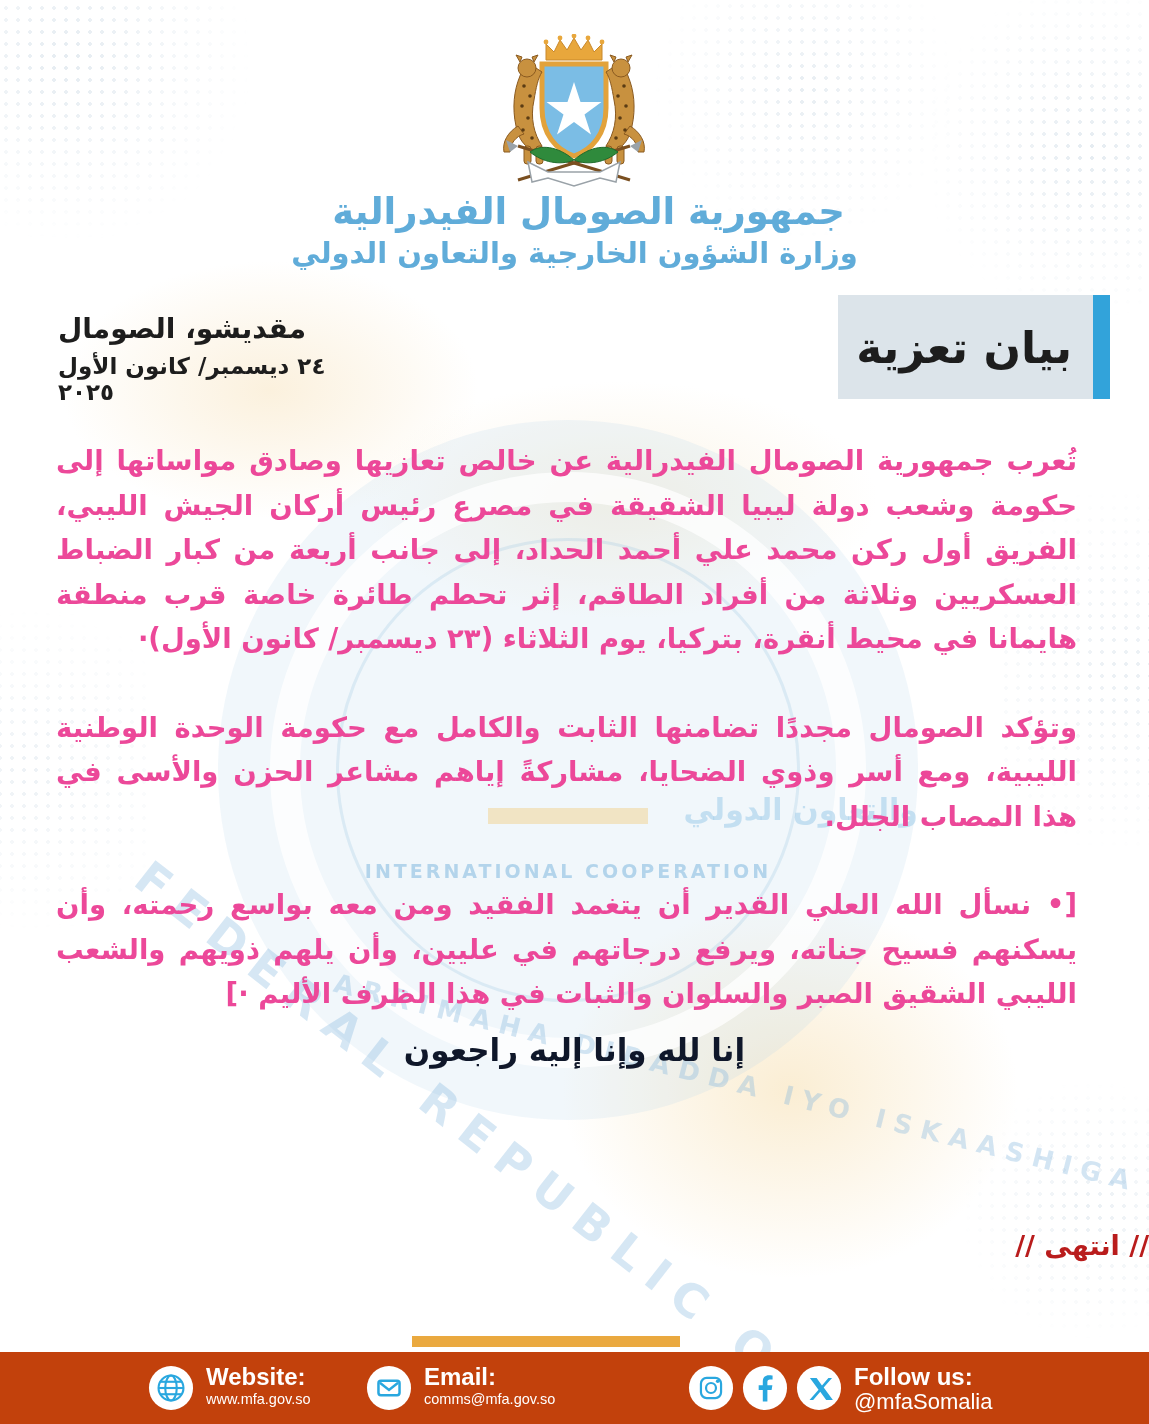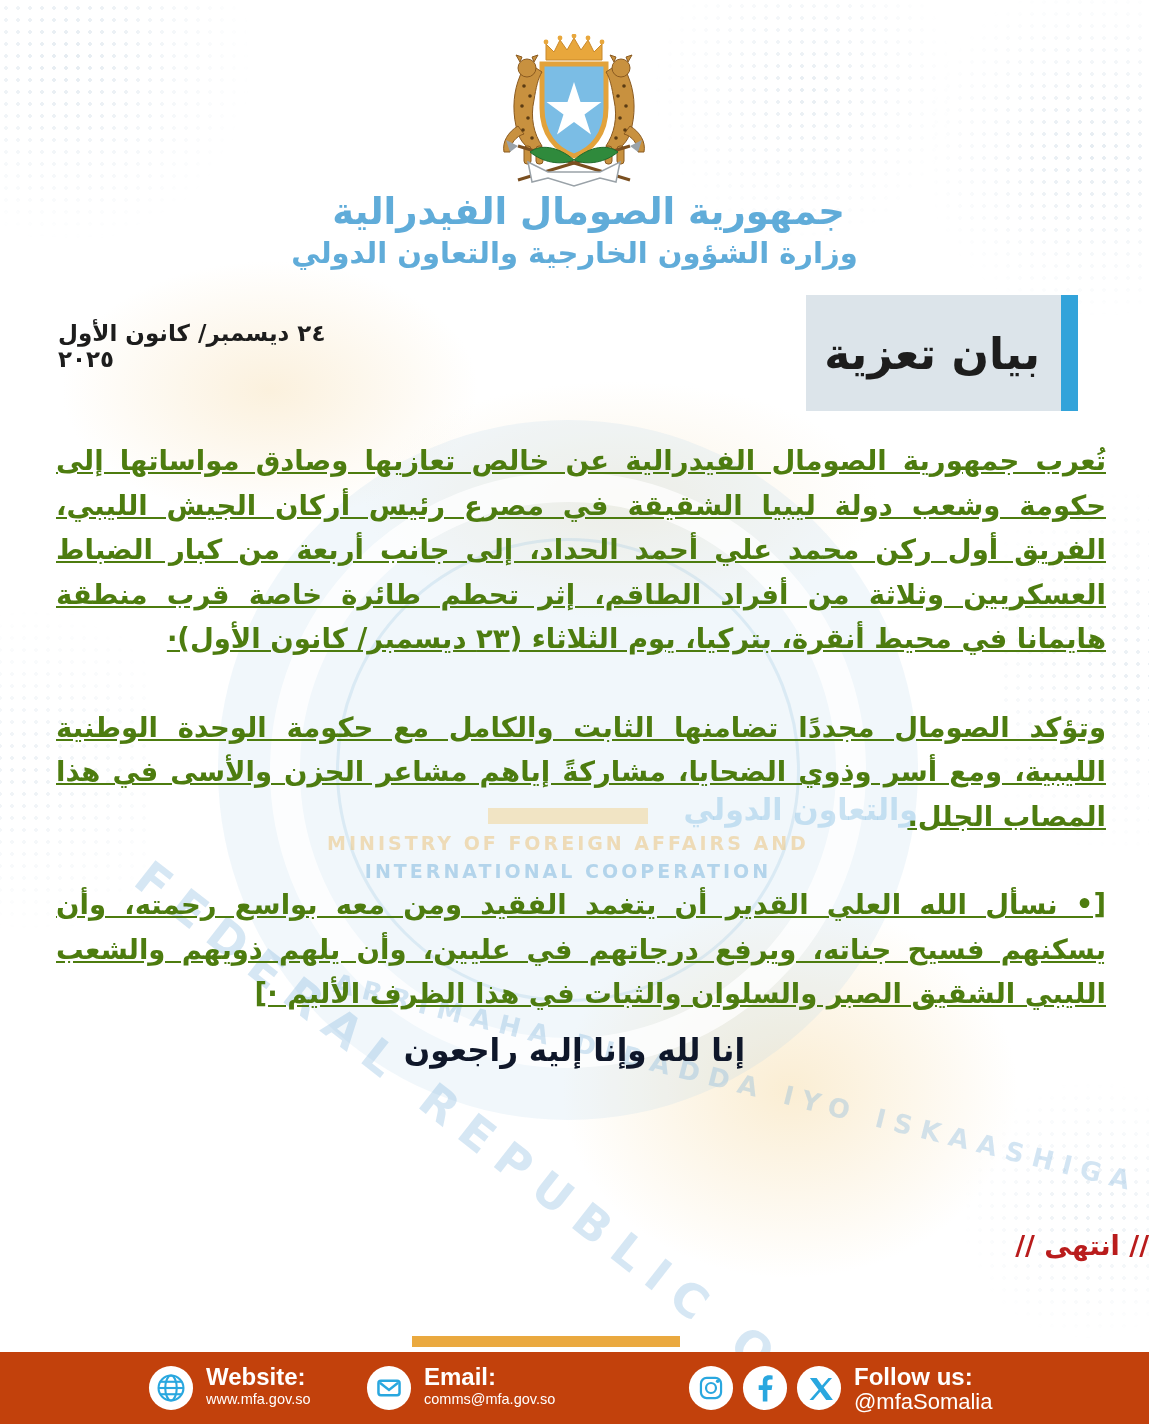--- a/index.html
+++ b/index.html
@@ -57,34 +57,34 @@
   .wm-som{ left:120px; top:548px; font-size:26px; letter-spacing:9px;
            transform:rotate(14deg); transform-origin:left top;
            color:rgba(128,180,220,.35); }
   
   .crest{ position:absolute; left:484px; top:34px; width:180px; height:158px; }
   .org-line1{ position:absolute; left:0; right:0; top:190px; text-align:center;
               direction:rtl; font-size:37px; font-weight:bold; color:#60acd9;padding-left:28px; }
   .org-line2{ position:absolute; left:0; right:0; top:236px; text-align:center;
               direction:rtl; font-size:29px; font-weight:bold; color:#60acd9; }
   
-  .title-box{ position:absolute; left:806px; top:295px; width:272px; height:116px;
+  .title-box{ position:absolute; left:838px; top:295px; width:272px; height:104px;
               background:#dce4ea; }
   .title-box .bar{ position:absolute; right:0; top:0; bottom:0; width:17px;
               background:#32a3da; }
   .title-box .title{ position:absolute; right:38px; top:0; bottom:0; left:14px;
               display:flex; align-items:center; justify-content:flex-start;
               direction:rtl; font-size:44px; font-weight:bold; color:#1d1d1d; }
   .dateline{ position:absolute; left:58px; top:312px; width:312px;
              direction:rtl; text-align:left; color:#1d1d1d; }
   .dateline .loc{ font-size:28px; font-weight:bold; }
   .dateline .date{ font-size:23px; font-weight:bold; margin-top:8px; }
   
-  .body-text{ position:absolute; left:56px; right:43px; top:438px;
-              direction:rtl; text-align:justify; color:#4d7c0f;text-decoration:underline; }
+  .body-text{ position:absolute; left:56px; right:72px; top:438px;
+              direction:rtl; text-align:justify; color:#ec4899; }
   .body-text p{ font-size:27.5px; font-weight:bold; line-height:1.62; }
   .body-text p + p{ margin-top:44px; }
   .dua{ position:absolute; left:0; right:0; top:1032px; text-align:center;
         direction:rtl; font-size:31px; font-weight:bold; color:#0f172a; }
   .endmark{ position:absolute; left:0; right:0; top:1230px; 
         direction:rtl; font-size:27px; font-weight:bold; color:#b91c1c; }
   
   .accent-bar{ position:absolute; left:412px; top:1336px; width:268px; height:11px;
                background:#eaa93f; }
   .footer{ position:absolute; left:0; right:0; top:1352px; height:92px;
@@ -111,21 +111,20 @@
   <div class="glow g1"></div>
   <div class="glow g3"></div>
   <div class="glow g2"></div>
 
   <div class="seal">
     <div class="disc"></div>
     <div class="ring"></div>
     <div class="ring2"></div>
     <div class="wm-text wm-ar2">والتعاون الدولي</div>
     <div class="wm-bar"></div>
-    <div class="wm-text wm-en1">MINISTRY OF FOREIGN AFFAIRS AND</div>
     <div class="wm-text wm-en2">INTERNATIONAL COOPERATION</div>
     <div class="wm-text wm-fed">FEDERAL REPUBLIC OF</div>
     <div class="wm-text wm-som">ARRIMAHA DIBADDA IYO ISKAASHIGA</div>
   </div>
 
   <svg class="crest" viewBox="0 0 180 158">
 
     <g>
       <path d="M62 26 L62 10 L70 18 L76 6 L83 16 L90 4 L97 16 L104 6 L110 18 L118 10 L118 26 Z" fill="#e8a73c" stroke="#c9882a" stroke-width="1"></path>
       <circle cx="62" cy="8" r="2.4" fill="#e8a73c"></circle>
@@ -191,20 +190,21 @@
   </svg>
 
   <div class="org-line1">جمهورية الصومال الفيدرالية</div>
   <div class="org-line2">وزارة الشؤون الخارجية والتعاون الدولي</div>
 
   <div class="title-box">
     <div class="bar"></div>
     <div class="title">بيان تعزية</div>
   </div>
   <div class="dateline">
+    <div class="loc">مقديشو، الصومال</div>
     <div class="date">٢٤ ديسمبر/ كانون الأول ٢٠٢٥</div>
   </div>
 
   <div class="body-text">
     <p>تُعرب جمهورية الصومال الفيدرالية عن خالص تعازيها وصادق مواساتها إلى حكومة وشعب دولة ليبيا الشقيقة في مصرع رئيس أركان الجيش الليبي، الفريق أول ركن محمد علي أحمد الحداد، إلى جانب أربعة من كبار الضباط العسكريين وثلاثة من أفراد الطاقم، إثر تحطم طائرة خاصة قرب منطقة هايمانا في محيط أنقرة، بتركيا، يوم الثلاثاء (٢٣ ديسمبر/ كانون الأول)·</p>
     <p>وتؤكد الصومال مجددًا تضامنها الثابت والكامل مع حكومة الوحدة الوطنية الليبية، ومع أسر وذوي الضحايا، مشاركةً إياهم مشاعر الحزن والأسى في هذا المصاب الجلل.</p>
     <p>[• نسأل الله العلي القدير أن يتغمد الفقيد ومن معه بواسع رحمته، وأن يسكنهم فسيح جناته، ويرفع درجاتهم في عليين، وأن يلهم ذويهم والشعب الليبي الشقيق الصبر والسلوان والثبات في هذا الظرف الأليم ·]</p>
   </div>
 
   <div class="dua">إنا لله وإنا إليه راجعون</div>

